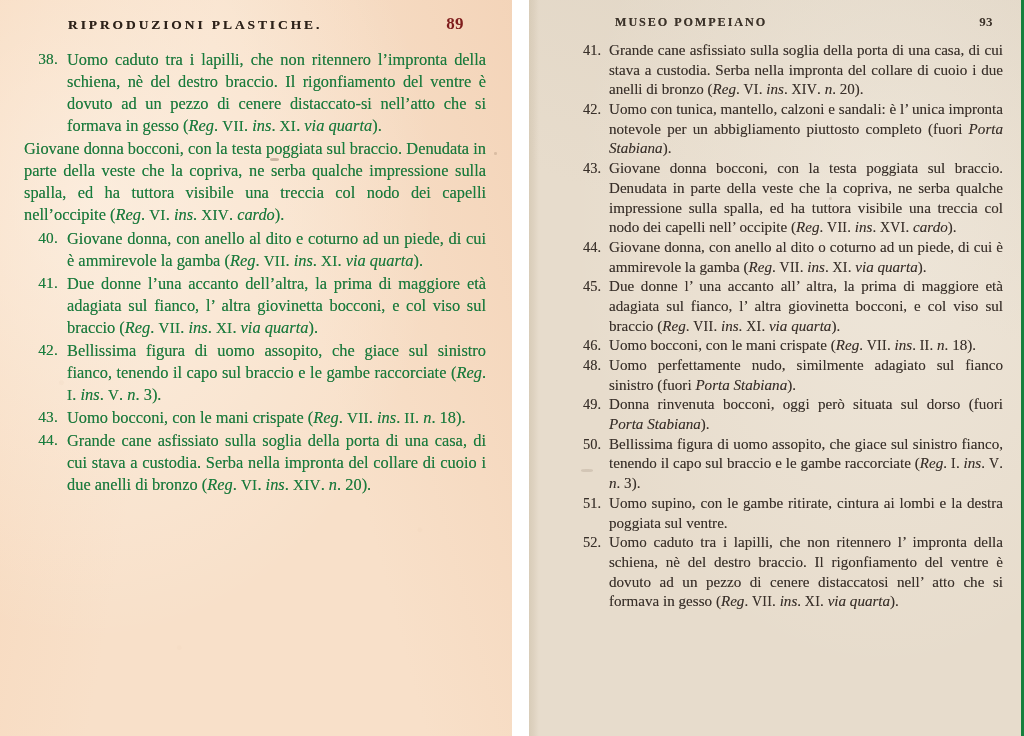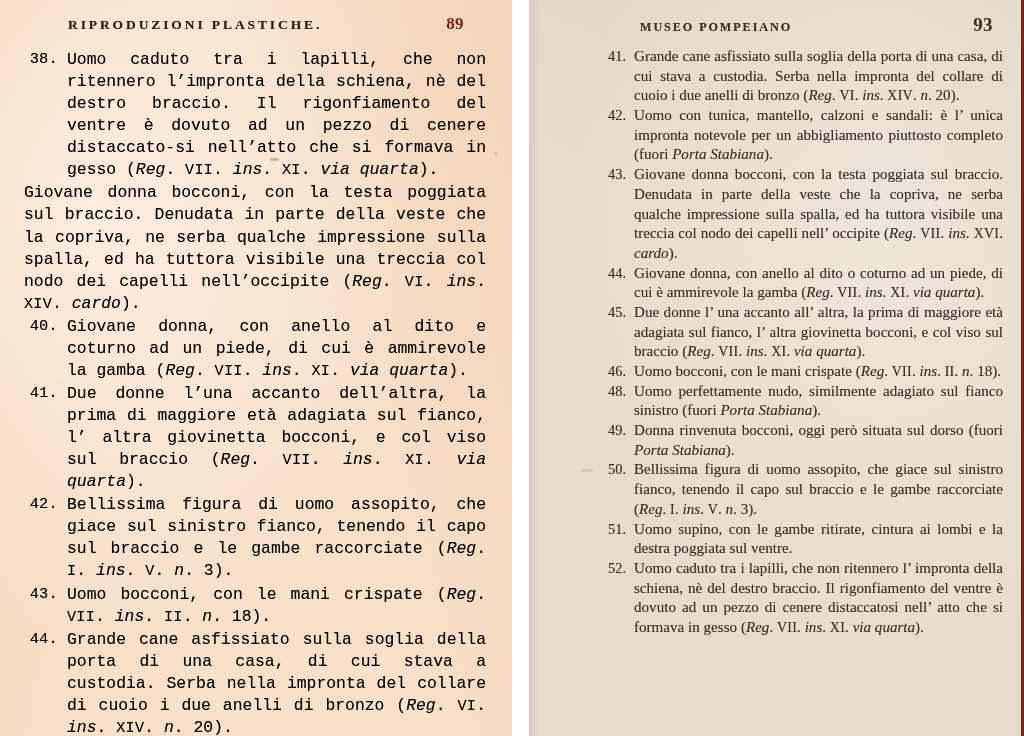--- a/index.html
+++ b/index.html
@@ -60,22 +60,21 @@
   }
 
   
   .page-right {
     position: relative;
     width: 495px;
     height: 736px;
     background: #e7dccc;
     box-sizing: border-box;
     overflow: hidden;
-    border-right: 3px solid #7f1d1d;
-    padding-left: 25px;
+    border-right: 3px solid #15803d;
   }
   .page-right::before {
     content: "";
     position: absolute;
     left: 0; top: 0;
     width: 10px; height: 100%;
     background: linear-gradient(90deg, #d8ccb8 0%, #ded2c0 45%, #e7dccc 100%);
     pointer-events: none;
   }
   .page-right::after {
@@ -121,26 +120,25 @@
     font-size: 17px;
     font-weight: 700;
     letter-spacing: .4px;
   }
   .page-left .hdr-title { margin-left: 32px; }
   .page-left .hdr-page { margin-right: 16px; }
 
   .page-left .entries { margin-top: 15px; }
   .page-left .entry {
     display: flex;
-    color: #000000;
+    color: #15803d;
     font-size: 16.4px;
     line-height: 1.345;
     margin-bottom: 1px;
     text-shadow: 0 0 0.55px rgba(36,26,18,.45);
-    font-family: Liberation Mono, monospace;
   }
   .page-left .num {
     flex: 0 0 34px;
     text-align: right;
     padding-right: 9px;
     font-size: 15.4px;
     letter-spacing: .2px;
   }
   .page-left .body {
     flex: 1 1 auto;
@@ -157,21 +155,21 @@
   }
   .page-right .hdr { padding: 0 4px 0 10px; }
   .page-right .hdr-title {
     font-size: 12.2px;
     letter-spacing: 1.9px;
     font-weight: 700;
     color: #3a3128;
     margin-left: 36px;
   }
   .page-right .hdr-page {
-    font-size: 19px;
+    font-size: 13px;
     color: #3a3128;
     margin-right: 6px;
   }
 
   .page-right .entries { margin-top: 11px; }
   .page-right .entry {
     display: flex;
     color: #39302a;
     font-size: 15.1px;
     line-height: 1.305;

